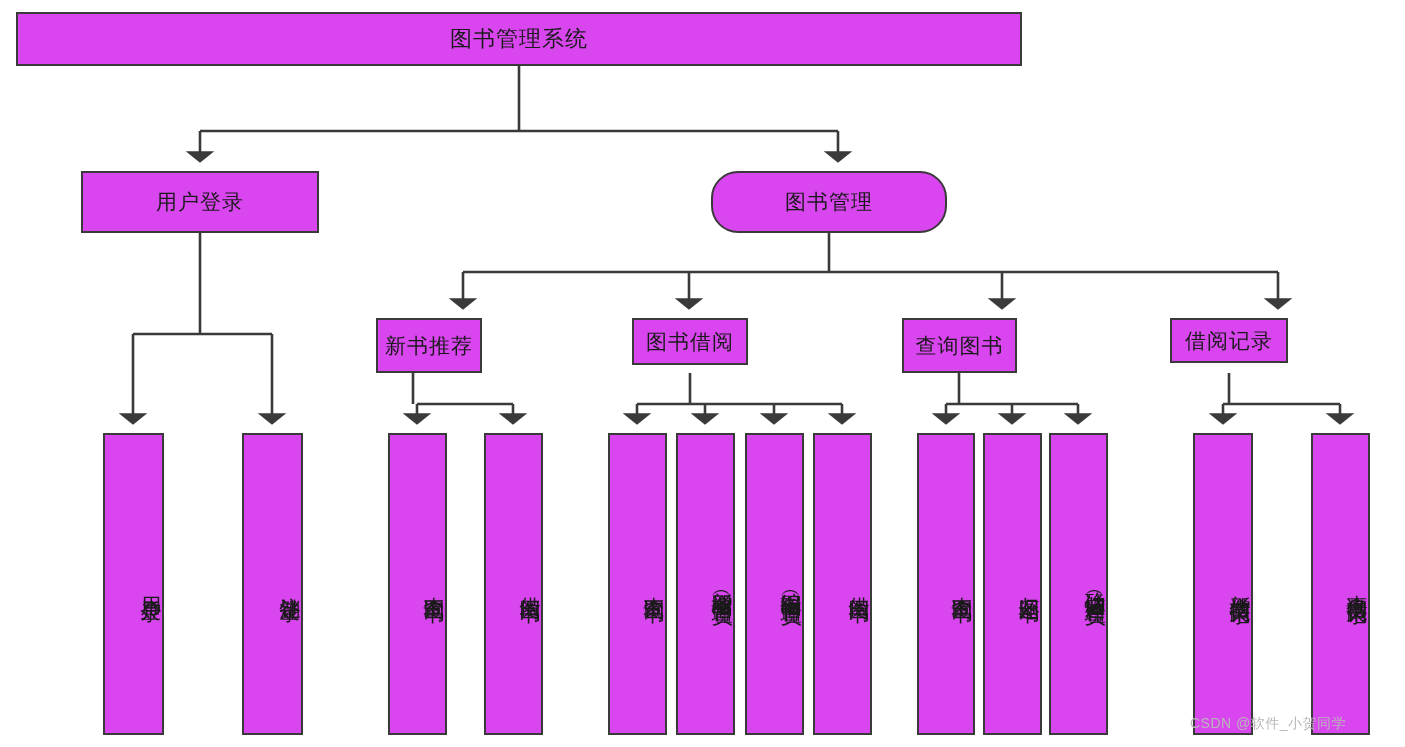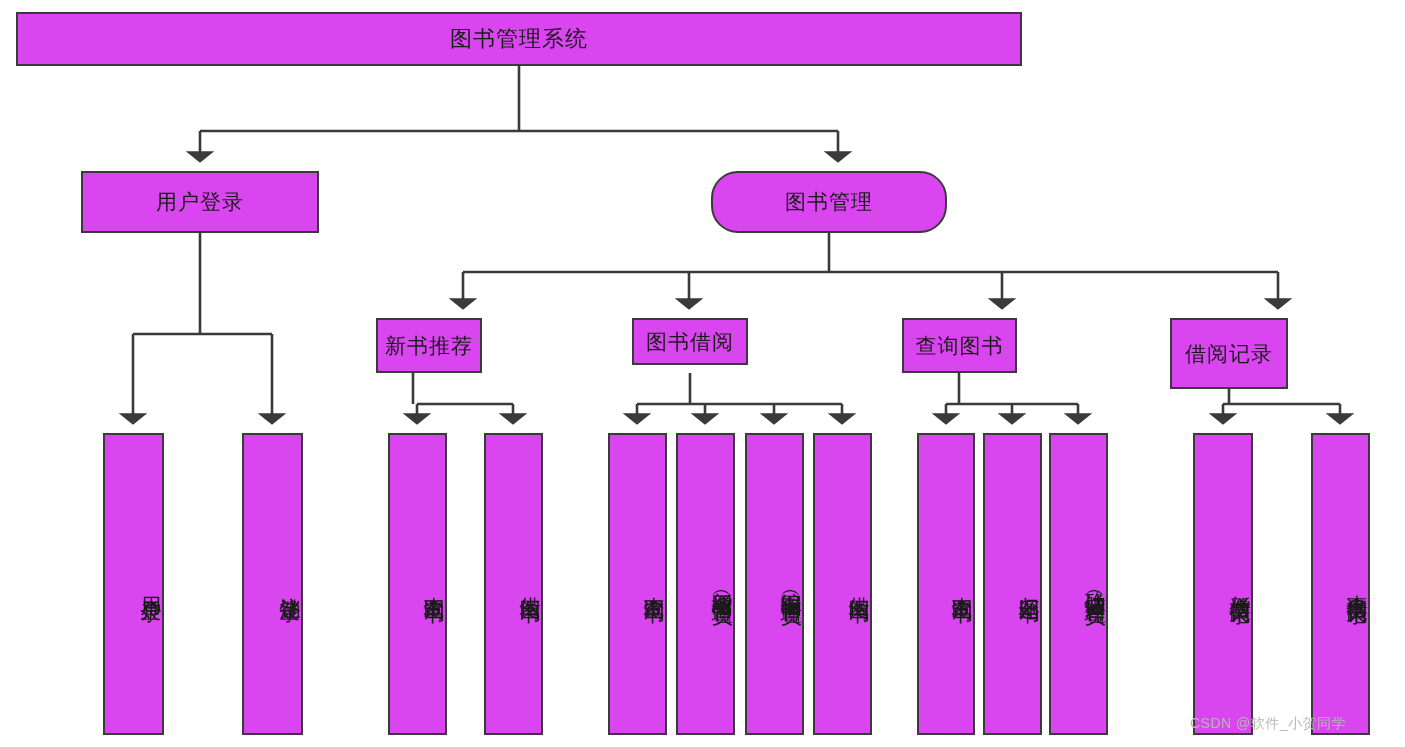--- a/index.html
+++ b/index.html
@@ -136,21 +136,21 @@
 
   <div class="node horiz" style="left:376px; top:318px; width:106px; height:55px;">
     <span>新书推荐</span>
   </div>
   <div class="node horiz" style="left:632px; top:318px; width:116px; height:47px;">
     <span>图书借阅</span>
   </div>
   <div class="node horiz" style="left:902px; top:318px; width:115px; height:55px;">
     <span>查询图书</span>
   </div>
-  <div class="node horiz" style="left:1170px; top:318px; width:118px; height:71px;">
+  <div class="node horiz" style="left:1170px; top:318px; width:118px; height:45px;">
     <span>借阅记录</span>
   </div>
 
   <div class="node vert" style="left:103px; top:433px; width:61px; height:302px;">
     <span class="vlabel">用户登录</span>
   </div>
   <div class="node vert" style="left:242px; top:433px; width:61px; height:302px;">
     <span class="vlabel">注销登录</span>
   </div>
 

